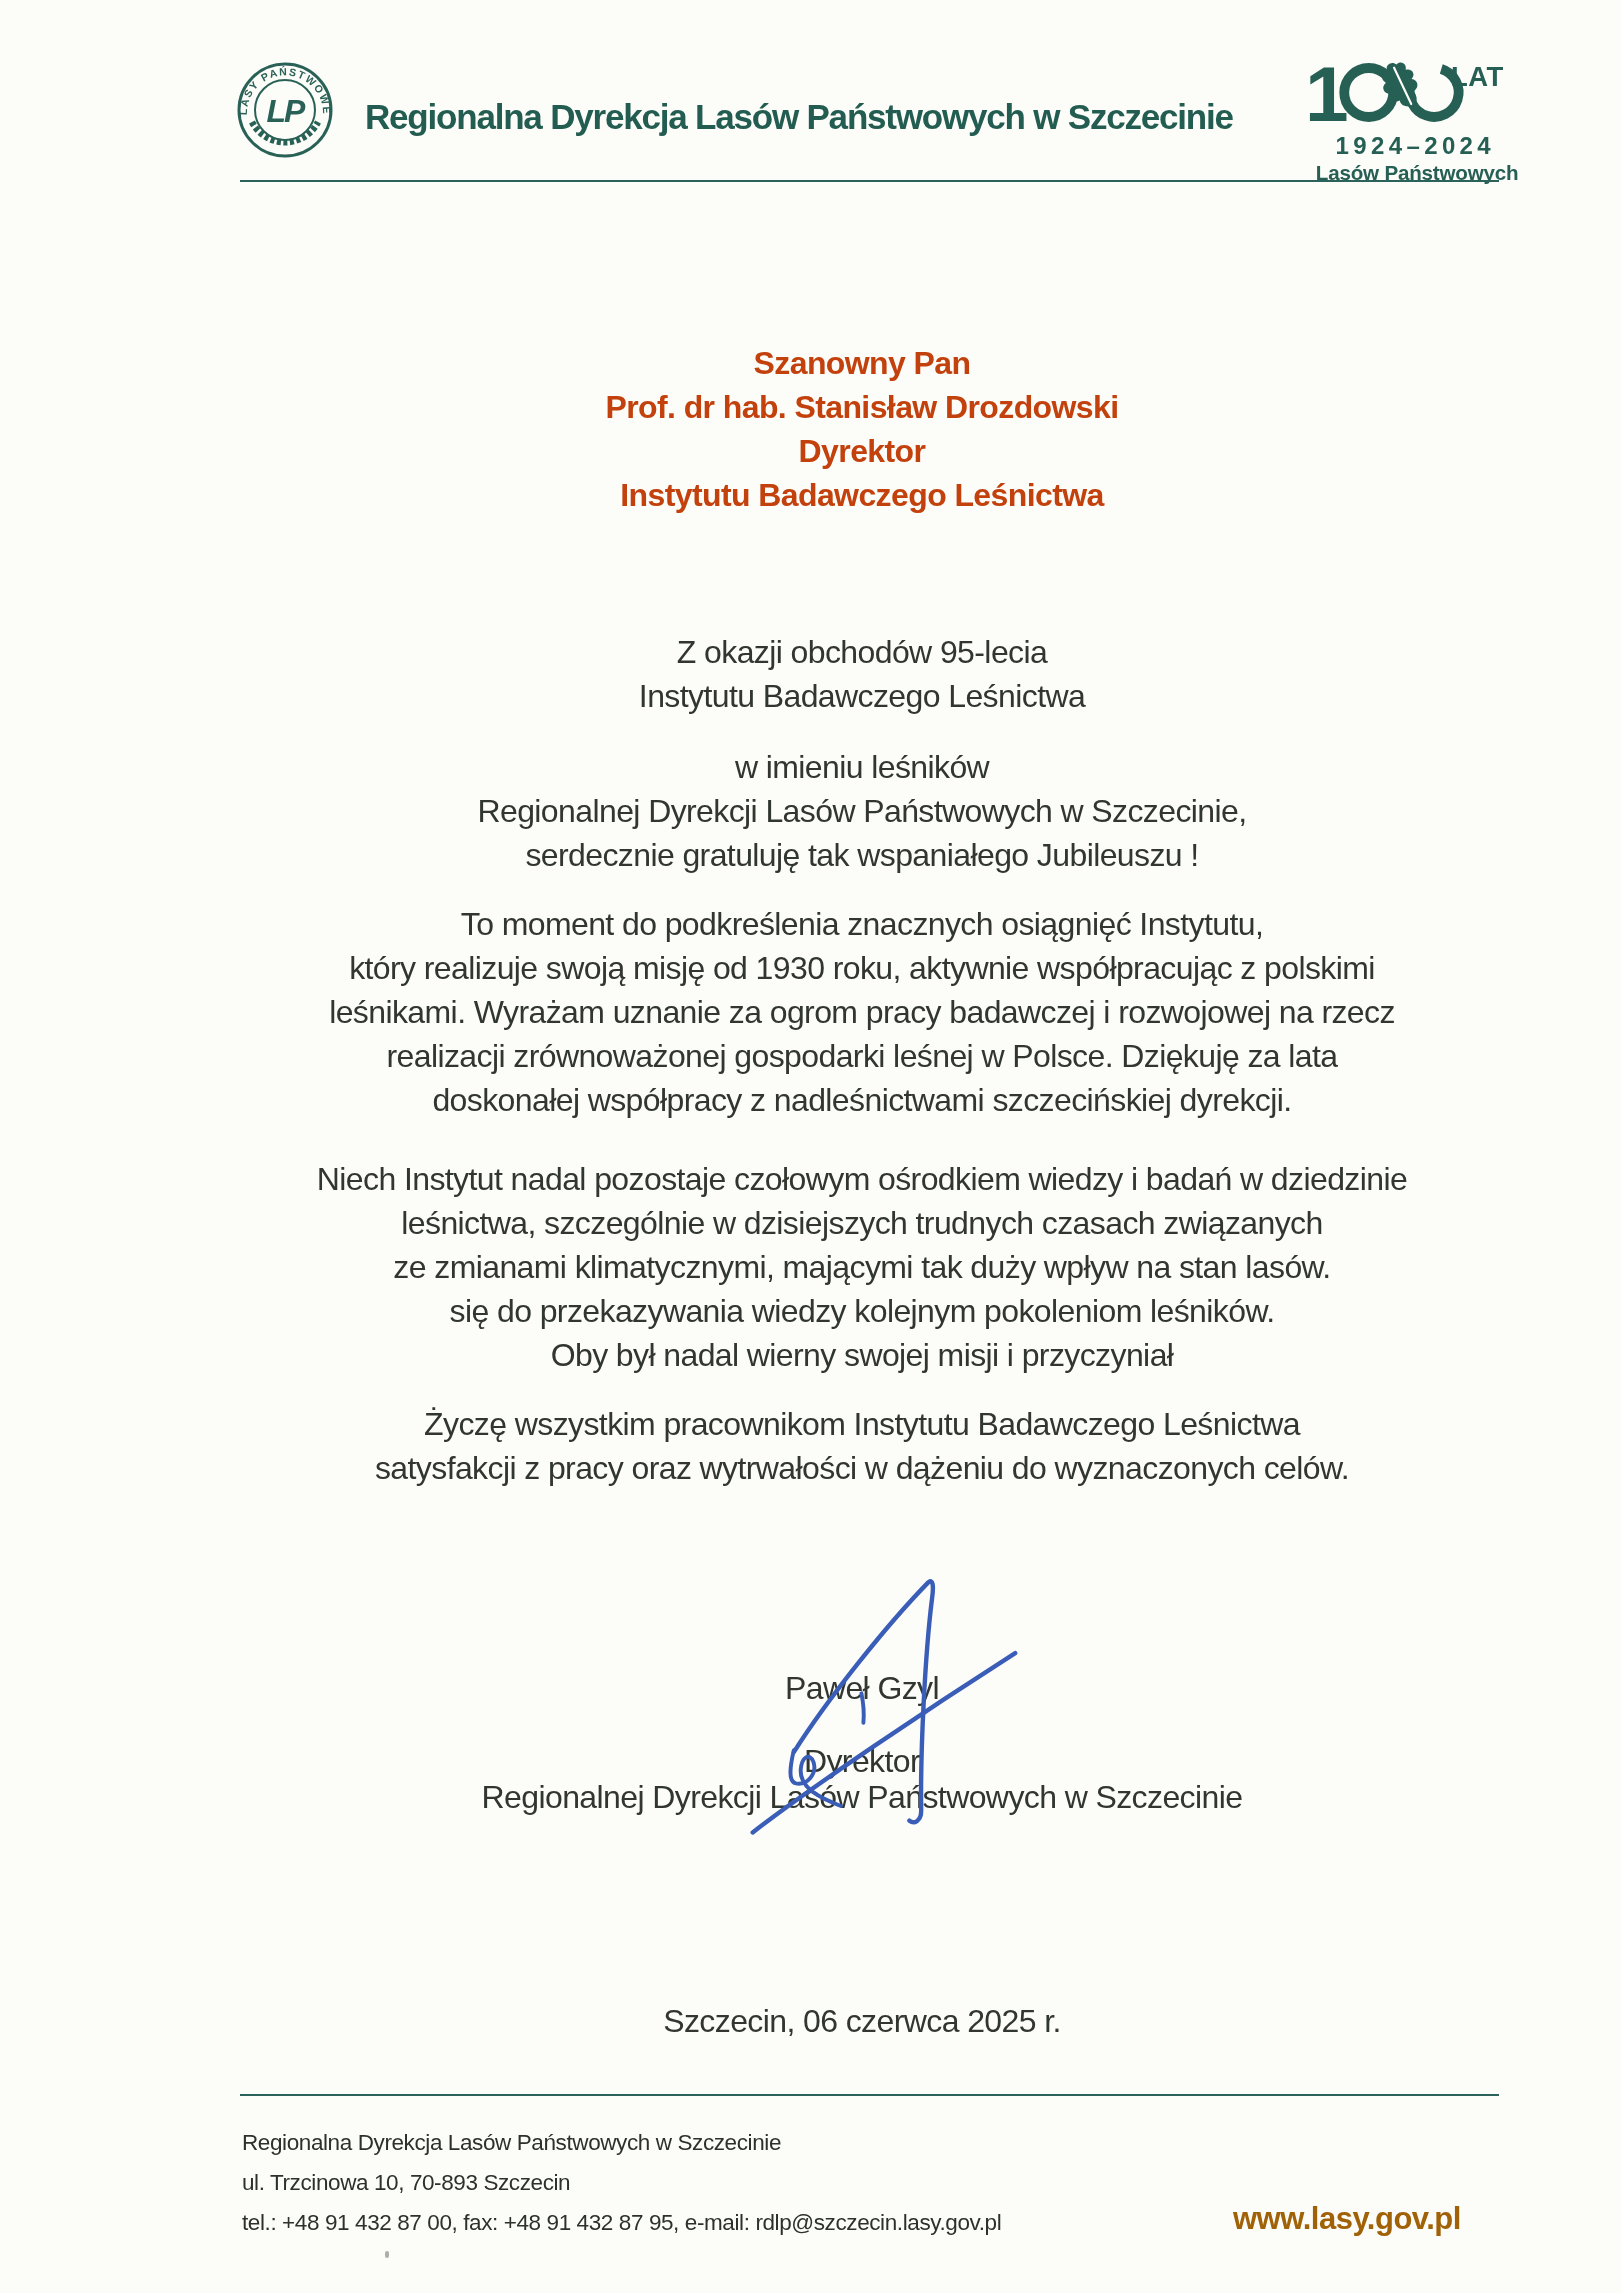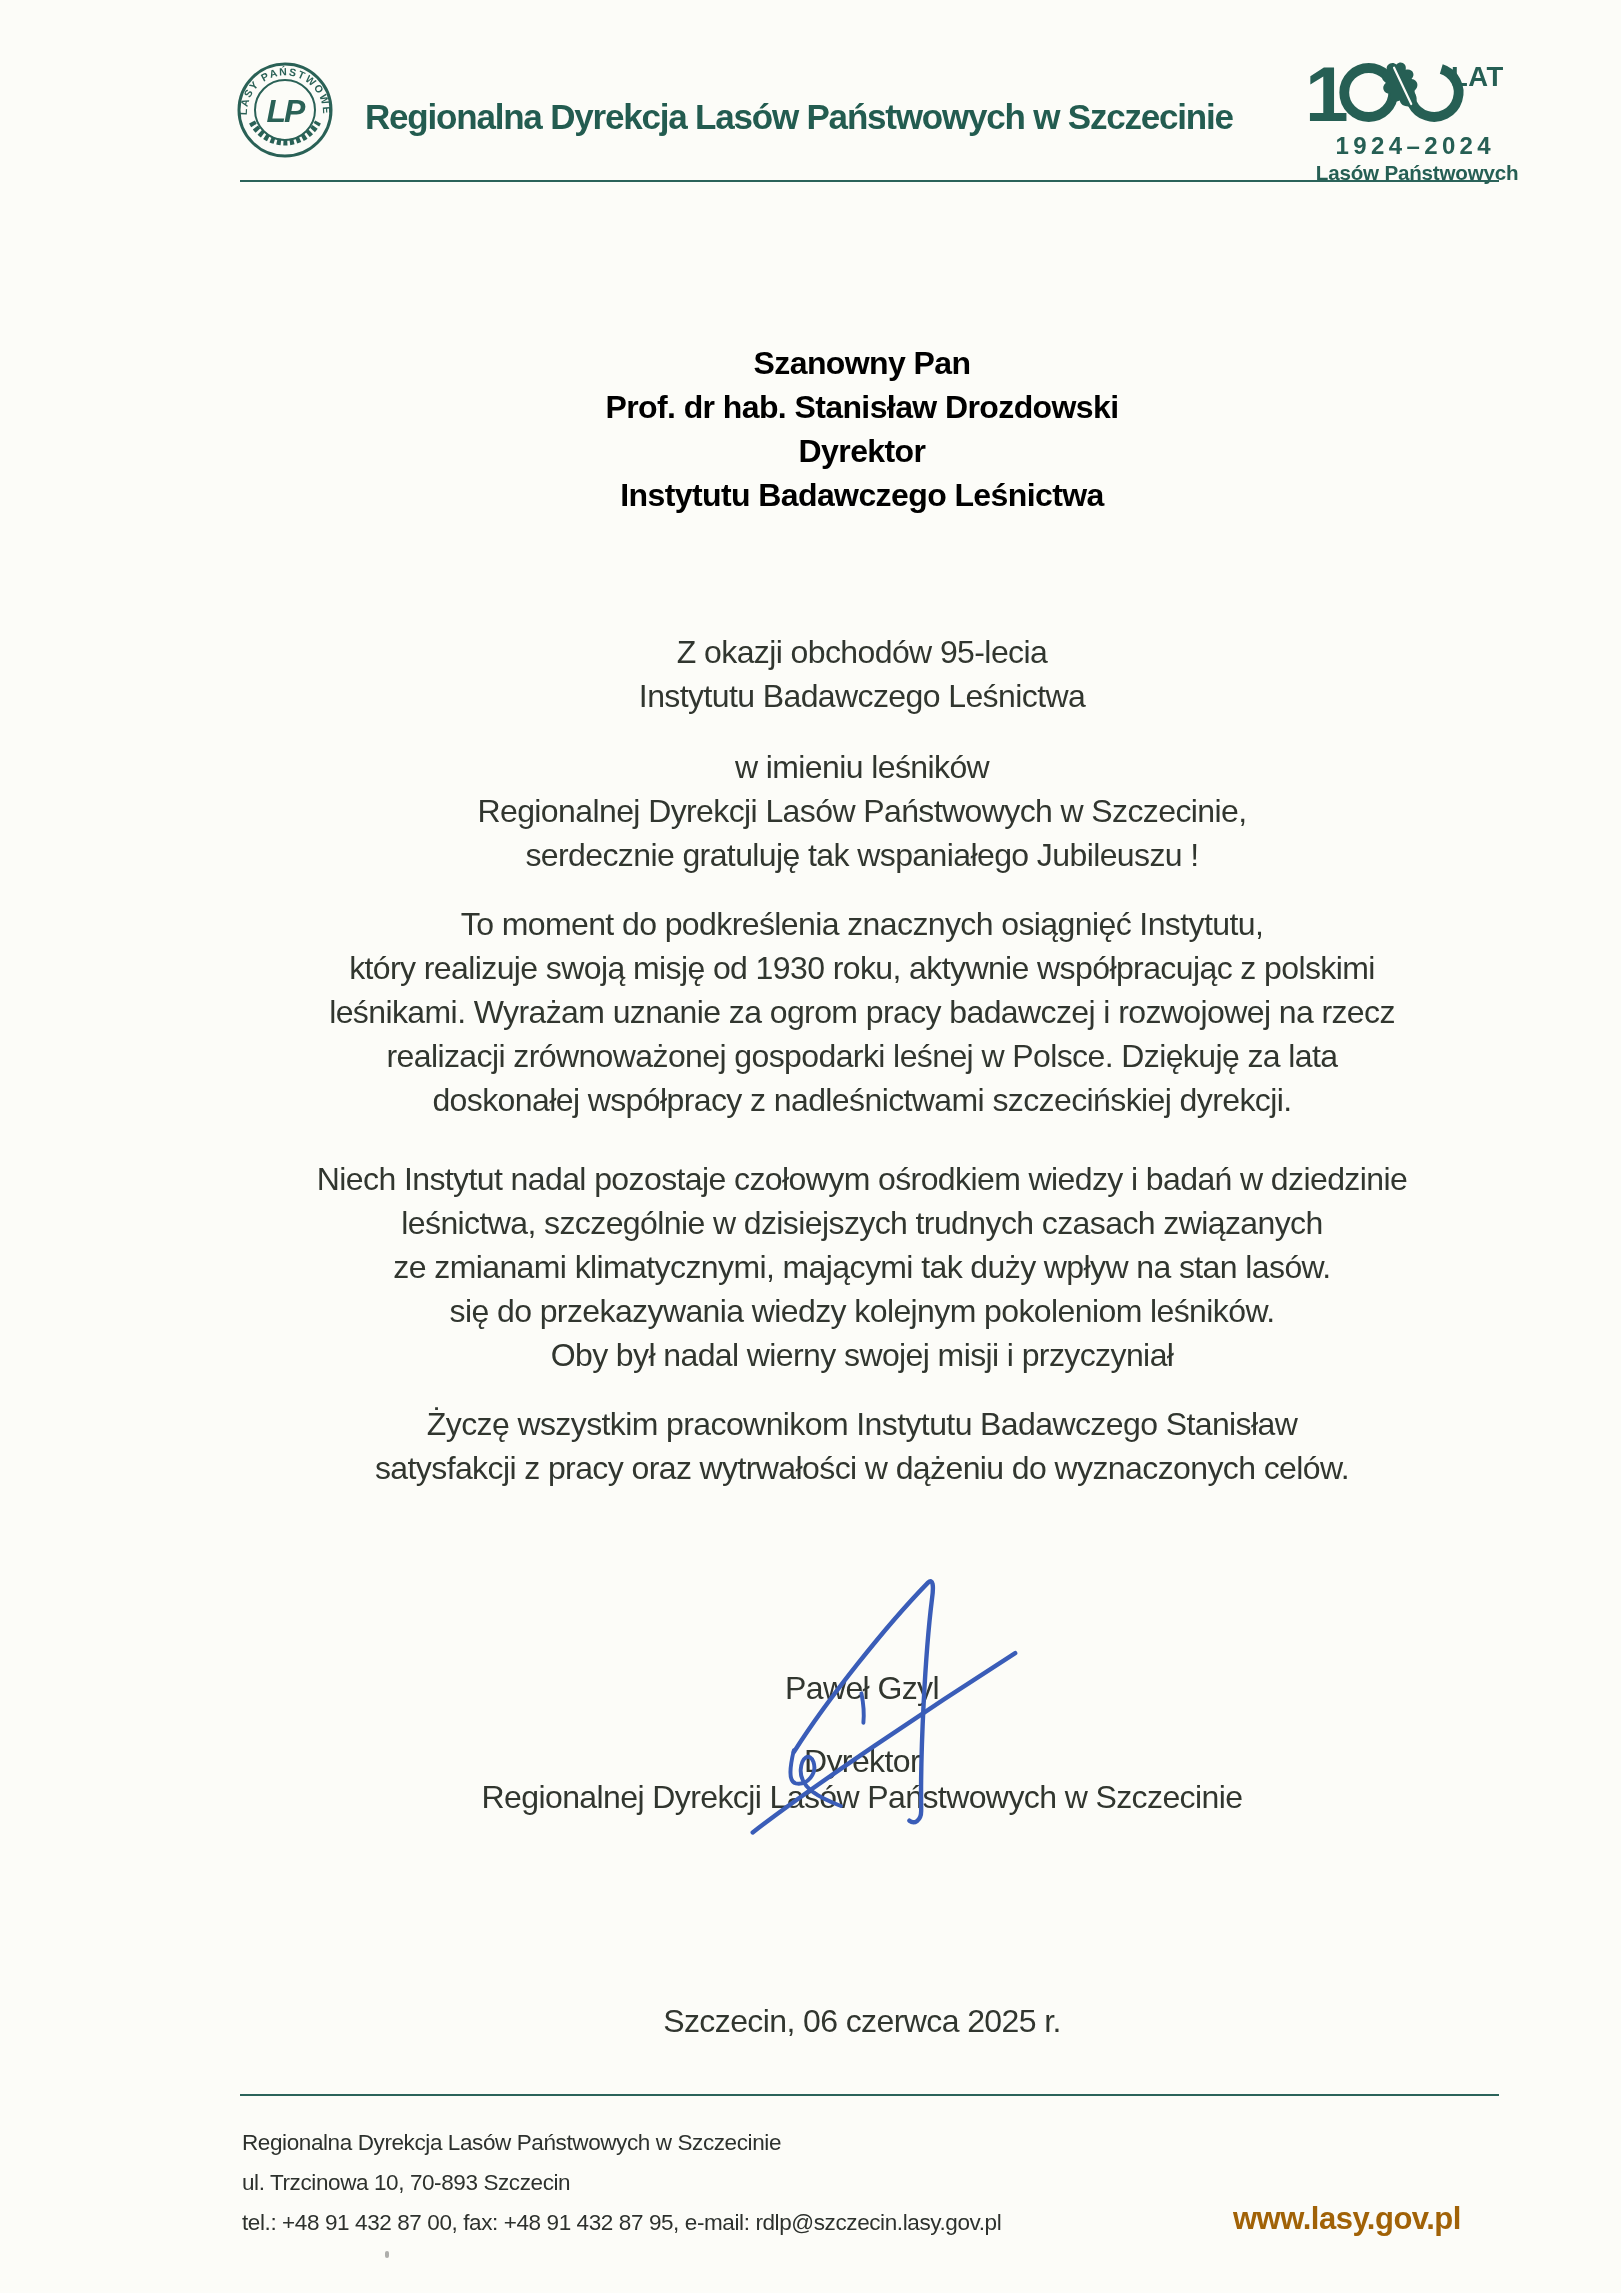--- a/index.html
+++ b/index.html
@@ -37,21 +37,21 @@
   .rule-footer { top:2094px; }
 
   
   .block {
     position:absolute; left:176px; width:1372px;
     text-align:center;
     font-size:32px; line-height:44px; letter-spacing:-0.6px;
     color:#31362f;
   }
   .block .ln { display:block; }
-  .recipient { top:341px; font-weight:bold; color:#000000; }
+  .recipient { top:341px; font-weight:bold; color:#c2410c; }
   .occasion  { top:630px; }
   .greeting  { top:745px; }
   .para1     { top:902px; }
   .para2     { top:1157px; }
   .para3     { top:1402px; }
   .sig-name  { top:1666px; }
   .sig-role1 { top:1739px; }
   .sig-role2 { top:1775px; }
   .dateline  { top:1999px; }
 
@@ -148,21 +148,21 @@
 
   <div class="block para2">
     <span class="ln">Niech Instytut nadal pozostaje czołowym ośrodkiem wiedzy i badań w dziedzinie</span>
     <span class="ln">leśnictwa, szczególnie w dzisiejszych trudnych czasach związanych</span>
     <span class="ln">ze zmianami klimatycznymi, mającymi tak duży wpływ na stan lasów.</span>
     <span class="ln">się do przekazywania wiedzy kolejnym pokoleniom leśników.</span>
     <span class="ln">Oby był nadal wierny swojej misji i przyczyniał</span>
   </div>
 
   <div class="block para3">
-    <span class="ln">Życzę wszystkim pracownikom Instytutu Badawczego Stanisław</span>
+    <span class="ln">Życzę wszystkim pracownikom Instytutu Badawczego Leśnictwa</span>
     <span class="ln">satysfakcji z pracy oraz wytrwałości w dążeniu do wyznaczonych celów.</span>
   </div>
 
   <div class="block sig-name">Paweł Gzyl</div>
   <div class="block sig-role1">Dyrektor</div>
   <div class="block sig-role2">Regionalnej Dyrekcji Lasów Państwowych w Szczecinie</div>
 
   <svg class="signature-svg" viewBox="0 0 320 292">
     <g fill="none" stroke="#3a5db8" stroke-linecap="round" stroke-linejoin="round">
       <path stroke-width="4.5" d="M 70 190 C 105 135 165 60 207 17 C 212 12 213 20 211 34 C 204 90 199 190 200 250 C 200 260 193 264 188 260"></path>

